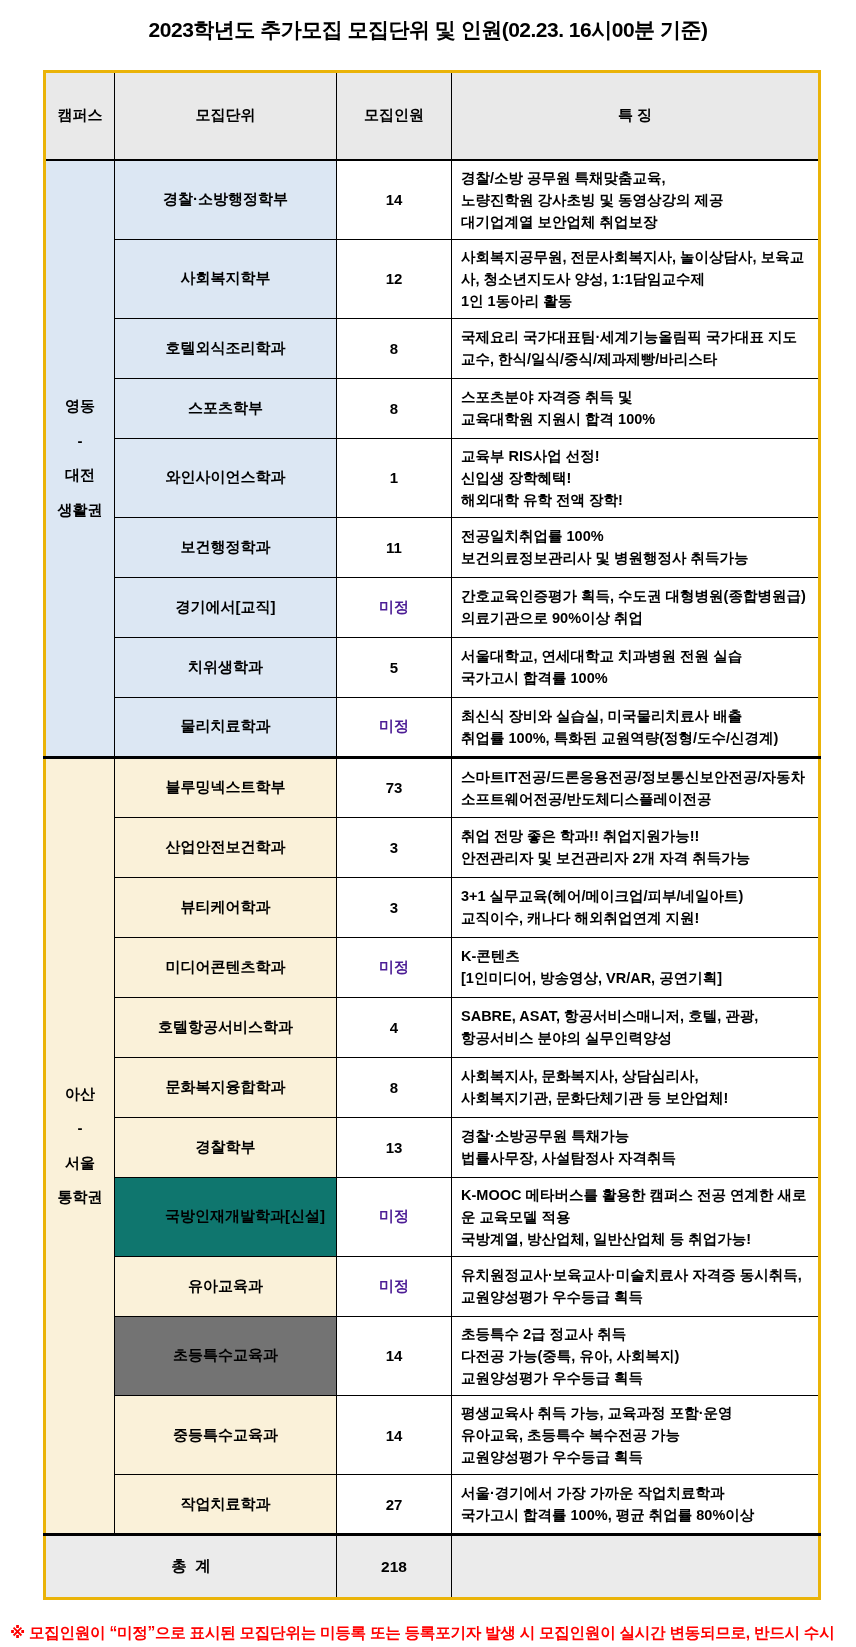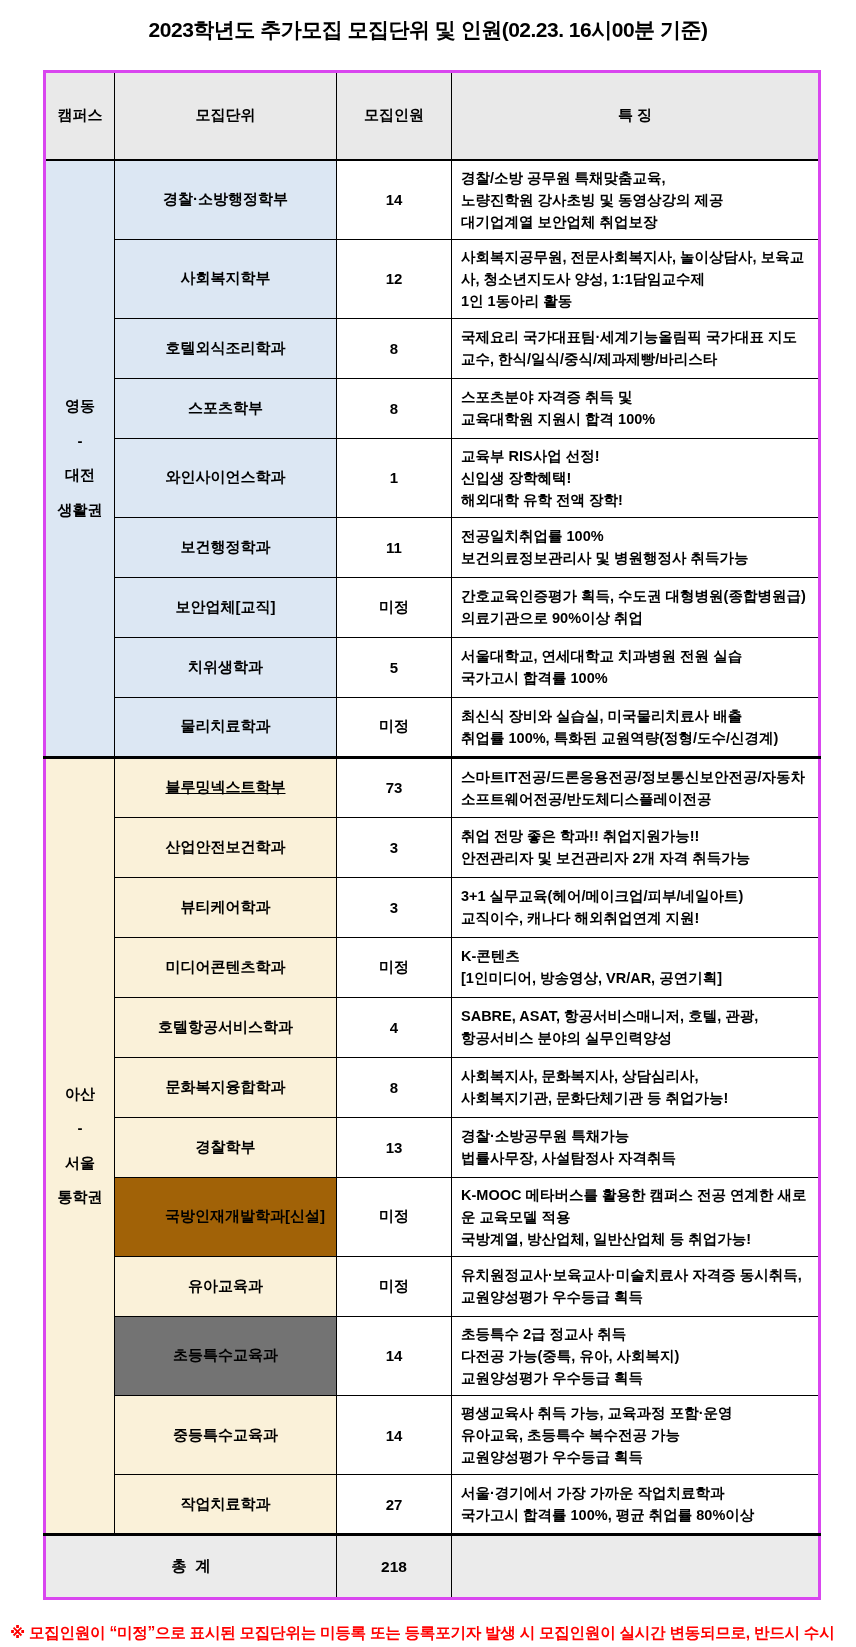--- a/index.html
+++ b/index.html
@@ -9,36 +9,36 @@
     font-family:"Liberation Sans","DejaVu Sans",sans-serif;
     font-weight:bold; color:#000;
   }
   .page-title {
     margin-top:16px; text-align:center;
     font-size:21px; letter-spacing:-0.5px;
   }
   table.recruit {
     margin:26px 0 0 43px; width:775px;
     border-collapse:collapse; table-layout:fixed;
-    border:3px solid #d946ef;
+    border:3px solid #eab308;
   }
   col.c-campus { width:70px; }
   col.c-unit   { width:222px; }
   col.c-count  { width:115px; }
   col.c-feat   { width:368px; }
   th, td { border:1.5px solid #000; vertical-align:middle; }
   thead th {
     height:88px; background:#e9e9e9; font-size:15px;
     text-align:center; border-bottom:2.5px solid #000;
   }
   .campus-cell { text-align:center; font-size:15px; }
   .campus-line { line-height:2.3; }
   .unit-cell  { text-align:center; font-size:15px; height:60px; padding:2px 4px; }
   .count-cell { text-align:center; font-size:15px; }
-  .count-cell.undecided { color:#000000; }
+  .count-cell.undecided { color:#4c1d95; }
   .features-cell {
     text-align:left; font-size:14.5px; padding:6px 9px;
     line-height:1.52; overflow-wrap:anywhere;
   }
   tr.group-start td { border-top:3px solid #000; }
   tr.total-row td {
     background:#ebebeb; height:64px; border-top:3px solid #000;
     font-size:15.5px; text-align:center; white-space:pre-wrap;
   }
   .notes { margin:18px 12px 0 10px; color:#ff0000; font-size:15.6px; line-height:1.92; }
@@ -114,21 +114,21 @@
       </tr>
       <tr class="data-row">
         <td class="unit-cell" style="background-color: rgb(220, 231, 243); margin-left: 36px;">보건행정학과</td>
         <td class="count-cell">11</td>
         <td class="features-cell">
           <div class="feature-line">전공일치취업률 100%</div>
           <div class="feature-line">보건의료정보관리사 및 병원행정사 취득가능</div>
         </td>
       </tr>
       <tr class="data-row">
-        <td class="unit-cell" style="background-color: rgb(220, 231, 243);">보안업체[교직]</td>
+        <td class="unit-cell" style="background-color: rgb(220, 231, 243);">경기에서[교직]</td>
         <td class="count-cell undecided">미정</td>
         <td class="features-cell">
           <div class="feature-line">간호교육인증평가 획득, 수도권 대형병원(종합병원급) 의료기관으로 90%이상 취업</div>
         </td>
       </tr>
       <tr class="data-row">
         <td class="unit-cell" style="background-color: rgb(220, 231, 243);">치위생학과</td>
         <td class="count-cell">5</td>
         <td class="features-cell">
           <div class="feature-line">서울대학교, 연세대학교 치과병원 전원 실습</div>
@@ -143,21 +143,21 @@
           <div class="feature-line">취업률 100%, 특화된 교원역량(정형/도수/신경계)</div>
         </td>
       </tr>
       <tr class="data-row group-start">
         <td rowspan="12" class="campus-cell" style="background-color: rgb(250, 241, 217);">
           <div class="campus-line">아산</div>
           <div class="campus-line">-</div>
           <div class="campus-line">서울</div>
           <div class="campus-line">통학권</div>
         </td>
-        <td class="unit-cell" style="background-color: rgb(250, 241, 217); text-decoration: underline;">블루밍넥스트학부</td>
+        <td class="unit-cell" style="background-color: rgb(250, 241, 217);">블루밍넥스트학부</td>
         <td class="count-cell">73</td>
         <td class="features-cell">
           <div class="feature-line">스마트IT전공/드론응용전공/정보통신보안전공/자동차소프트웨어전공/반도체디스플레이전공</div>
         </td>
       </tr>
       <tr class="data-row">
         <td class="unit-cell" style="background-color: rgb(250, 241, 217);">산업안전보건학과</td>
         <td class="count-cell">3</td>
         <td class="features-cell">
           <div class="feature-line">취업 전망 좋은 학과!! 취업지원가능!!</div>
@@ -186,33 +186,33 @@
         <td class="features-cell">
           <div class="feature-line">SABRE, ASAT, 항공서비스매니저, 호텔, 관광,</div>
           <div class="feature-line">항공서비스 분야의 실무인력양성</div>
         </td>
       </tr>
       <tr class="data-row">
         <td class="unit-cell" style="background-color: rgb(250, 241, 217);">문화복지융합학과</td>
         <td class="count-cell">8</td>
         <td class="features-cell">
           <div class="feature-line">사회복지사, 문화복지사, 상담심리사,</div>
-          <div class="feature-line">사회복지기관, 문화단체기관 등 취업가능!</div>
+          <div class="feature-line">사회복지기관, 문화단체기관 등 보안업체!</div>
         </td>
       </tr>
       <tr class="data-row">
         <td class="unit-cell" style="background-color: rgb(250, 241, 217);">경찰학부</td>
         <td class="count-cell">13</td>
         <td class="features-cell">
           <div class="feature-line">경찰·소방공무원 특채가능</div>
           <div class="feature-line">법률사무장, 사설탐정사 자격취득</div>
         </td>
       </tr>
       <tr class="data-row">
-        <td class="unit-cell" style="background-color: #a16207; padding-left: 43px;">국방인재개발학과[신설]</td>
+        <td class="unit-cell" style="background-color: #0f766e; padding-left: 43px;">국방인재개발학과[신설]</td>
         <td class="count-cell undecided">미정</td>
         <td class="features-cell">
           <div class="feature-line">K-MOOC 메타버스를 활용한 캠퍼스 전공 연계한 새로운 교육모델 적용</div>
           <div class="feature-line">국방계열, 방산업체, 일반산업체 등 취업가능!</div>
         </td>
       </tr>
       <tr class="data-row">
         <td class="unit-cell" style="background-color: rgb(250, 241, 217);">유아교육과</td>
         <td class="count-cell undecided">미정</td>
         <td class="features-cell">

